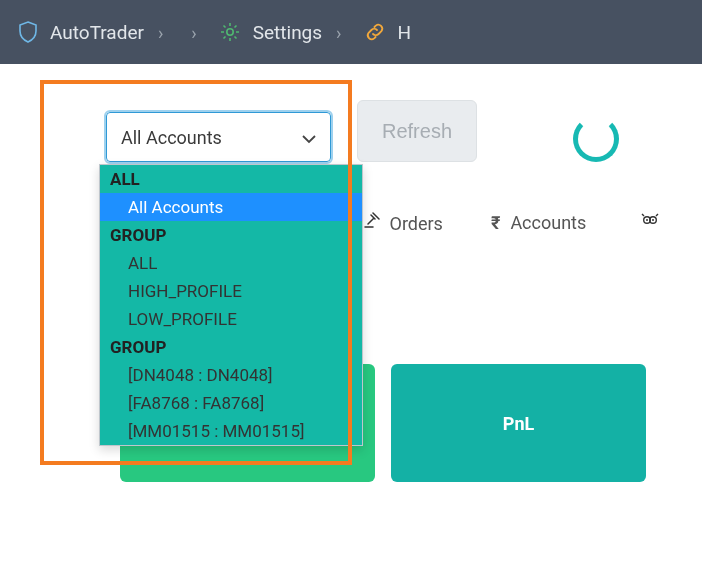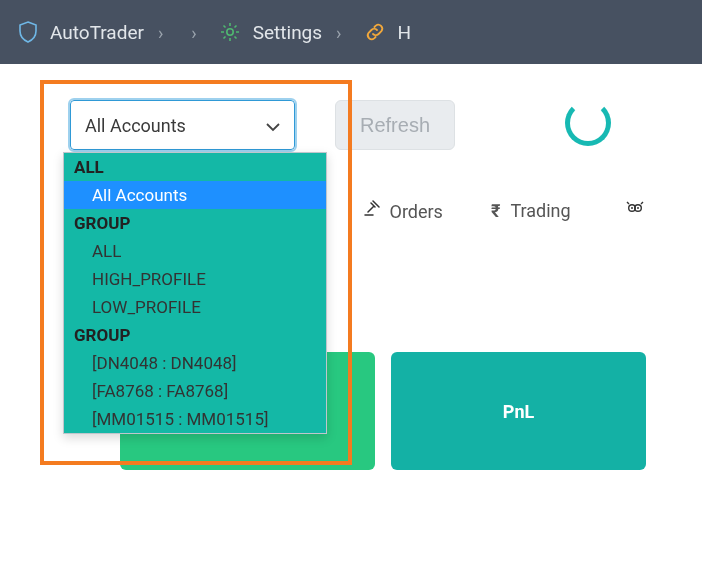--- a/index.html
+++ b/index.html
@@ -30,23 +30,23 @@
     top: 80px;
     left: 40px;
     width: 312px;
     height: 385px;
     border: 4px solid #f47b20;
     pointer-events: none;
     z-index: 50;
   }
   .controls-row {
     display: flex;
-    align-items: flex-start;
-    gap: 40px;
-    padding-left: 70px;
+    align-items: flex-end;
+    gap: 26px;
+    padding-left: 106px;
     padding-top: 8px;
   }
   .select-wrap {
     position: relative;
     width: 225px;
   }
   .select-field {
     width: 225px;
     height: 50px;
     border: 1px solid #2f99d6;
@@ -55,21 +55,21 @@
     display: flex;
     align-items: center;
     justify-content: space-between;
     padding: 0 14px;
     font-size: 18px;
     color: #3a3a3a;
     outline: 2px solid #9ed1ee;
   }
   .select-chevron { color:#444; }
   .refresh-btn {
-    height: 50px;
+    height: 62px;
     padding: 0 24px;
     background: #e9ecef;
     border: 1px solid #dde1e4;
     border-radius: 6px;
     color: #a7adb3;
     font-size: 20px;
     font-weight: 500;
   }
   .spinner {
     width: 46px; height: 46px;
@@ -205,21 +205,21 @@
     <div class="tab">
       <span>
         <svg width="18" height="18" viewBox="0 0 18 18">
             <path d="M3 15h8M6 12l6-6M9 3l4 4M11 1l6 6" stroke="#333" stroke-width="1.5" fill="none" stroke-linecap="round"></path>
           </svg>
       </span>
       <span>Orders</span>
     </div>
     <div class="tab">
       <span style="font-weight:700;">₹</span>
-      <span>Trading</span>
+      <span>Accounts</span>
     </div>
     <div class="tab" style="margin-left:6px;">
       <span>
         <svg width="20" height="18" viewBox="0 0 20 18">
             <circle cx="7" cy="8" r="3.3" stroke="#333" stroke-width="1.4" fill="none"></circle>
             <circle cx="13" cy="8" r="3.3" stroke="#333" stroke-width="1.4" fill="none"></circle>
             <circle cx="7" cy="8" r="1" fill="#333"></circle>
             <circle cx="13" cy="8" r="1" fill="#333"></circle>
             <path d="M4 4l-2-2M16 4l2-2" stroke="#333" stroke-width="1.4"></path>
           </svg>

